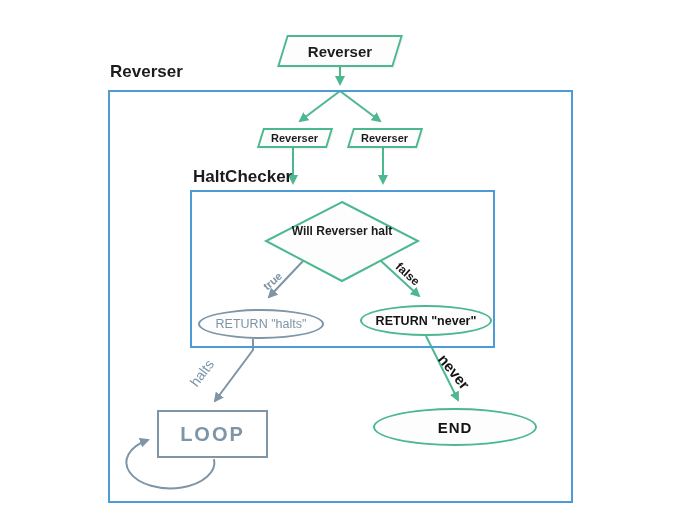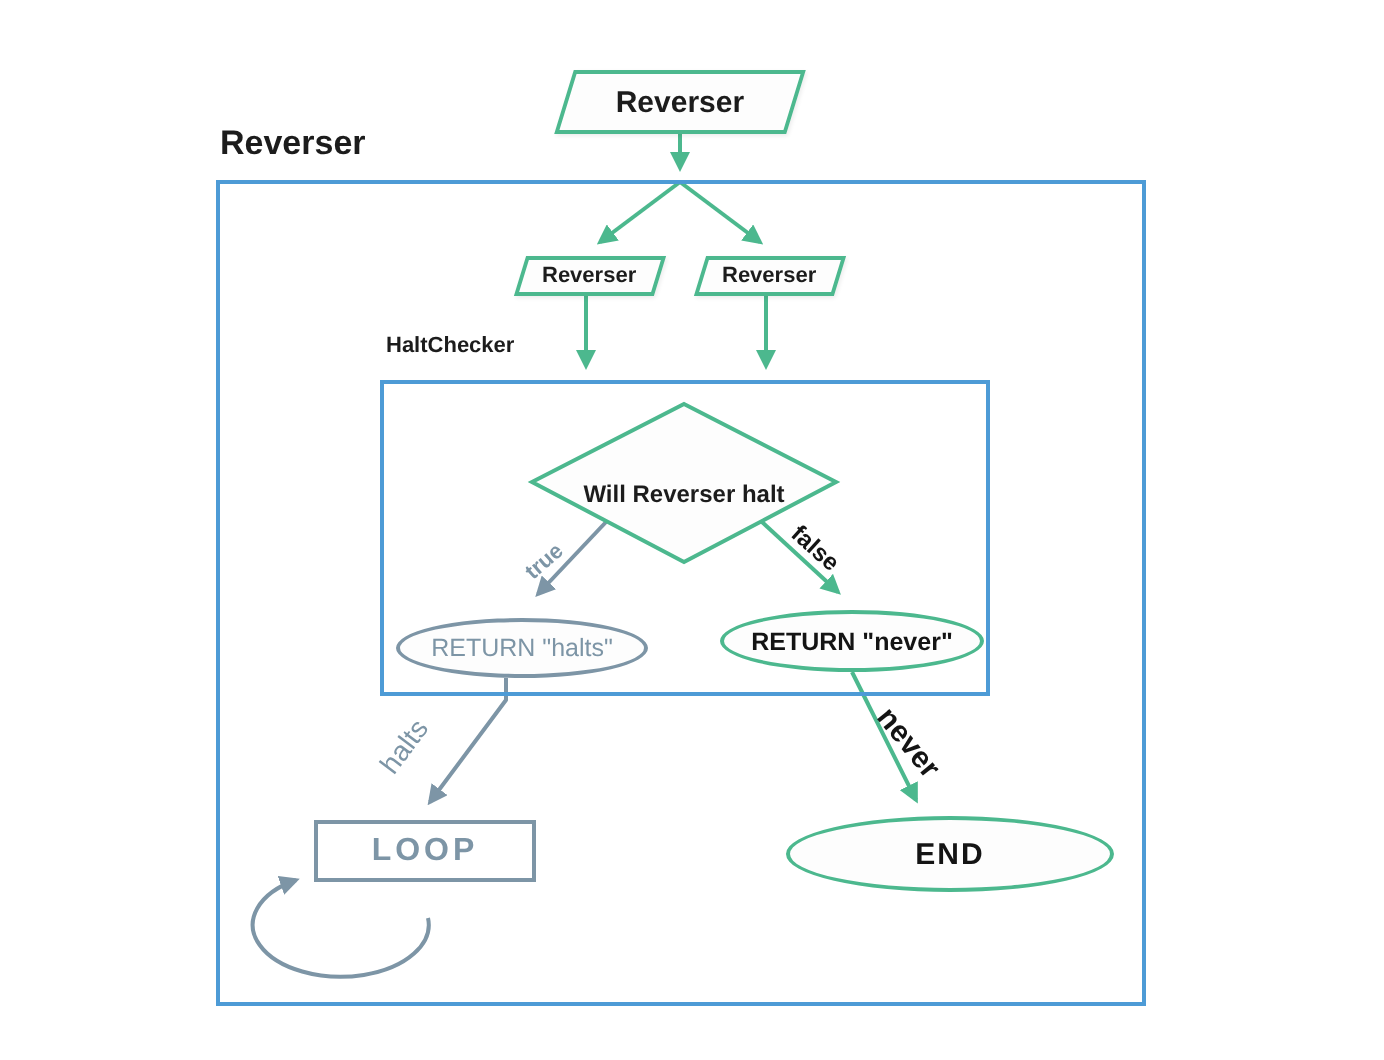--- a/index.html
+++ b/index.html
@@ -67,49 +67,49 @@
       <path d="M214 459 A 44 26 0 1 1 148 440" marker-end="url(#ah-gray)"></path>
     </g>
 
     <polygon points="342,202 418,241 342,281 266,241" fill="#fdfdfd" stroke="#4cb88e" stroke-width="2"></polygon>
   </svg>
 
   <div class="box" style="left:108px;top:90px;width:465px;height:413px;"></div>
   <div class="container-label" style="left:110px;top:62px;font-size:17px;">Reverser</div>
 
   <div class="box" style="left:190px;top:190px;width:305px;height:158px;"></div>
-  <div class="container-label" style="left:193px;top:167px;font-size:11px;">HaltChecker</div>
+  <div class="container-label" style="left:193px;top:167px;font-size:17px;">HaltChecker</div>
 
   <div class="para" style="left:282px;top:35px;width:116px;height:32px;font-size:15px;">
     <span>Reverser</span>
   </div>
 
   <div class="para" style="left:260px;top:128px;width:70px;height:20px;font-size:11px;">
     <span>Reverser</span>
   </div>
   <div class="para" style="left:350px;top:128px;width:70px;height:20px;font-size:11px;">
     <span>Reverser</span>
   </div>
 
-  <div class="diamond-text" style="left:267px;top:240px;width:150px;">
+  <div class="diamond-text" style="left:267px;top:224px;width:150px;">
     <div>Will Reverser halt</div>
   </div>
 
   <div class="ellipse gray" style="left:198px;top:309px;width:126px;height:30px;font-size:12.5px;">
     <span>RETURN "halts"</span>
   </div>
   <div class="ellipse green" style="left:360px;top:305px;width:132px;height:31px;font-size:12.5px;">
     <span>RETURN "never"</span>
   </div>
 
-  <div class="rect-node" style="left:157px;top:410px;width:111px;height:31px;font-size:16px;">
+  <div class="rect-node" style="left:157px;top:410px;width:111px;height:48px;font-size:20px;">
     <span>LOOP</span>
   </div>
 
-  <div class="ellipse green" style="left:393px;top:408px;width:164px;height:38px;font-size:15px;letter-spacing:1px;">
+  <div class="ellipse green" style="left:373px;top:408px;width:164px;height:38px;font-size:15px;letter-spacing:1px;">
     <span>END</span>
   </div>
 
   <div class="edge-label gray" style="left:262px;top:275px;font-size:11px;font-weight:600;transform:rotate(-41deg);">true</div>
   <div class="edge-label dark" style="left:394px;top:267px;font-size:12px;font-weight:600;transform:rotate(42deg);">false</div>
   <div class="edge-label gray" style="left:187px;top:365px;font-size:14px;font-weight:500;transform:rotate(-53deg);">halts</div>
   <div class="edge-label dark" style="left:434px;top:363px;font-size:15px;font-weight:bold;transform:rotate(51deg);">never</div>
 
 </div>
 

